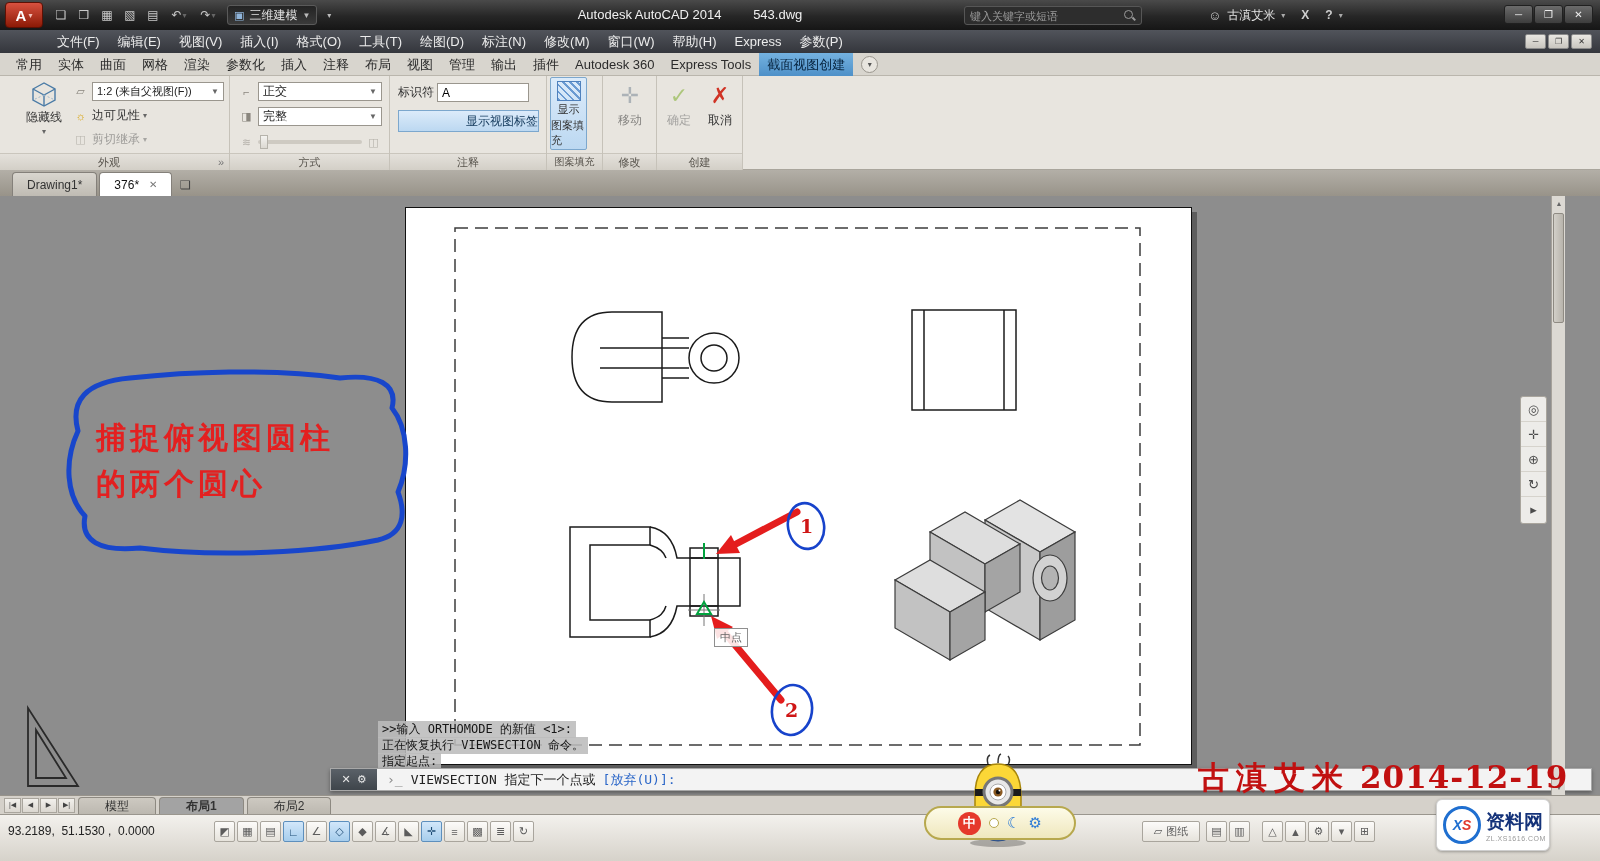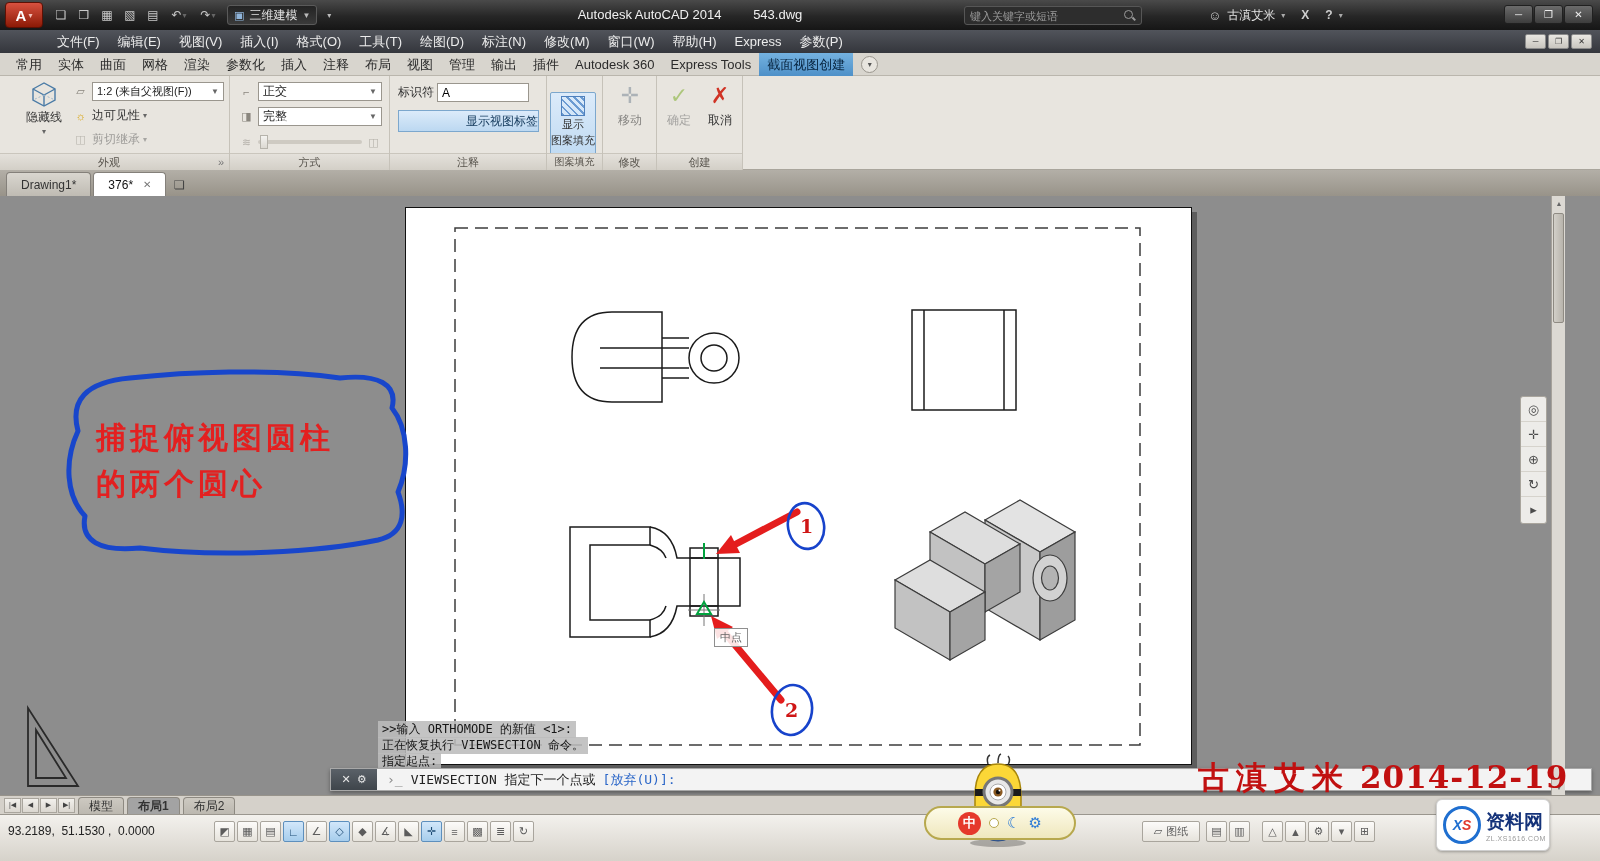--- a/index.html
+++ b/index.html
@@ -37,21 +37,21 @@
   .hlbtn{background:linear-gradient(#dcebfa,#bcd8f1);border:1px solid #7ca7cd}
   .combo{display:flex;align-items:center;background:#fff;border:1px solid #9a968e;height:19px;padding:0 4px;font-size:12px;color:#222;flex:1;gap:3px}
   .combo .cv{flex:1;white-space:nowrap;overflow:hidden}
   .crow{position:absolute;display:flex;align-items:center;gap:3px}
   .micon{width:17px;height:16px;display:flex;align-items:center;justify-content:center;font-size:11px;color:#8a867e}
   .idinput{width:92px;height:19px;border:1px solid #9a968e;font-size:12px;padding:0 4px;font-family:inherit}
   .slider{position:relative;height:4px;background:#b9b5ac;border-radius:2px;flex:1}
   .thumb{position:absolute;left:2px;top:-5px;width:8px;height:14px;background:linear-gradient(#fff,#d3d0c8);border:1px solid #8f8b82}
   .hicon{width:24px;height:20px;border:1px solid #4f81bd;background:repeating-linear-gradient(45deg,#6b9bd2 0 2px,rgba(0,0,0,0) 2px 5px)}
   
-  .ftabs{left:0;top:170px;width:1600px;height:26px;background:linear-gradient(#b3afa7,#989389);display:flex;align-items:flex-end;padding-left:6px;gap:2px}
+  .ftabs{left:0;top:170px;width:1600px;height:26px;background:linear-gradient(#b3afa7,#989389);display:flex;align-items:flex-end;padding-left:12px;gap:2px}
   .ftab{height:24px;display:flex;align-items:center;padding:0 14px;font-size:12px;color:#333;background:linear-gradient(#d9d6cf,#bfbbb3);border:1px solid #84807a;border-bottom:none;border-radius:4px 4px 0 0;gap:10px}
   .ftab.active{background:#fff;color:#111}
   .closex{font-size:10px;color:#777}
   
   .canvas{left:0;top:196px;width:1600px;height:599px;background:#8d8d8d}
   .paper{position:absolute;left:405px;top:11px;width:787px;height:558px;background:#fff;border:1px solid #111;box-shadow:5px 5px 0 rgba(45,45,45,.5)}
   .note{position:absolute;font-family:"DejaVu Serif","Liberation Serif",serif;font-weight:bold;color:#e32020;font-size:30px;letter-spacing:4px;white-space:nowrap}
   .mnum{position:absolute;font-family:"DejaVu Serif","Liberation Serif",serif;font-weight:bold;color:#cf1616;font-size:19px}
   .tooltip{position:absolute;left:714px;top:432px;background:rgba(255,255,255,.88);border:1px solid #8f8f8f;font-size:11px;color:#666;padding:1px 5px}
   .chist{position:absolute;background:rgba(188,188,188,.88);color:#161616;font-family:"DejaVu Sans Mono",monospace;font-size:12px;padding:0 4px;white-space:pre}
@@ -59,21 +59,21 @@
   .cmddark{width:46px;height:21px;background:linear-gradient(#5a6168,#3f454b);display:flex;align-items:center;justify-content:center;gap:6px;color:#e8e8e8;font-size:11px}
   .cmdtext{font-family:"DejaVu Sans Mono",monospace;font-size:13px;color:#222}
   .navbar{position:absolute;left:1520px;top:200px;width:27px;height:128px;background:rgba(242,241,238,.95);border:1px solid #a9a59d;border-radius:3px;display:flex;flex-direction:column;align-items:center}
   .navic{width:25px;height:25px;display:flex;align-items:center;justify-content:center;font-size:13px;color:#4c4c4c;border-bottom:1px solid #d6d3cc}
   .vscroll{position:absolute;left:1551px;top:0;width:14px;height:599px;background:#dcd9d3;border-left:1px solid #a5a19a}
   .vthumb{position:absolute;left:1px;top:17px;width:11px;height:110px;background:linear-gradient(90deg,#d2cfc8,#b8b4ac);border:1px solid #8f8b83;border-radius:2px}
   .scrbtn{position:absolute;left:0;width:14px;height:15px;display:flex;align-items:center;justify-content:center;font-size:7px;color:#666}
   
   .ltrow{left:0;top:795px;width:1600px;height:19px;background:#d5d1ca;border-top:1px solid #97938b;display:flex;align-items:center;padding-left:4px;gap:1px}
   .lnav{width:17px;height:15px;display:flex;align-items:center;justify-content:center;font-size:7px;color:#444;border:1px solid #a9a59d;background:linear-gradient(#f2f0ec,#dbd7d0)}
-  .ltab{padding:0 10px;height:17px;line-height:16px;font-size:12px;color:#333;background:linear-gradient(#cdc9c1,#bcb8b0);border:1px solid #8d8981;border-bottom:none;border-radius:4px 4px 0 0;margin-left:2px}
+  .ltab{padding:0 26px;height:17px;line-height:16px;font-size:12px;color:#333;background:linear-gradient(#cdc9c1,#bcb8b0);border:1px solid #8d8981;border-bottom:none;border-radius:4px 4px 0 0;margin-left:2px}
   .ltab.active{background:#a3a3a3;font-weight:bold}
   
   .statusbar{left:0;top:814px;width:1600px;height:47px;background:linear-gradient(#f3f1ed,#d6d2ca);border-top:1px solid #9a968e}
   .coords{position:absolute;left:8px;top:9px;font-size:12px;color:#222;white-space:pre}
   .sic{width:21px;height:21px;border:1px solid #a9a59d;border-radius:2px;background:linear-gradient(#fcfbf9,#e6e3dc);display:flex;align-items:center;justify-content:center;font-size:11px;color:#5c5c5c}
   .sic.active{background:linear-gradient(#d2e7fa,#a6cdec);border-color:#5d8fbd;color:#1d4b74}
   .sicrow{position:absolute;left:214px;top:6px;display:flex;gap:2px}
   
   .watermark{position:absolute;left:1198px;top:757px;z-index:80;display:flex;gap:10px;align-items:baseline;font-family:"DejaVu Serif","Liberation Serif",serif;font-weight:bold;color:#c11010}
   .wm-cn{font-size:31px;letter-spacing:7px}
@@ -278,21 +278,21 @@
       </div>
       <div class="hlbtn flex" style="position:absolute;left:8px;top:34px;width:141px;height:22px;justify-content:flex-end;font-size:12px;color:#143a5c">
         <span>显示视图标签</span>
       </div>
       <div class="plabel">
         <span>注释</span>
       </div>
     </div>
 
     <div class="panel" style="left:547px;width:56px">
-      <div class="bigbtn hlbtn" style="left:3px;top:16px;width:46px;height:73px;font-size:11px">
+      <div class="bigbtn hlbtn" style="left:3px;top:1px;width:37px;height:73px;font-size:11px">
         <span class="hicon"></span>
         <span>显示</span>
         <span>图案填充</span>
       </div>
       <div class="plabel" style="font-size:10px">
         <span>图案填充</span>
       </div>
     </div>
 
     <div class="panel" style="left:603px;width:54px">

